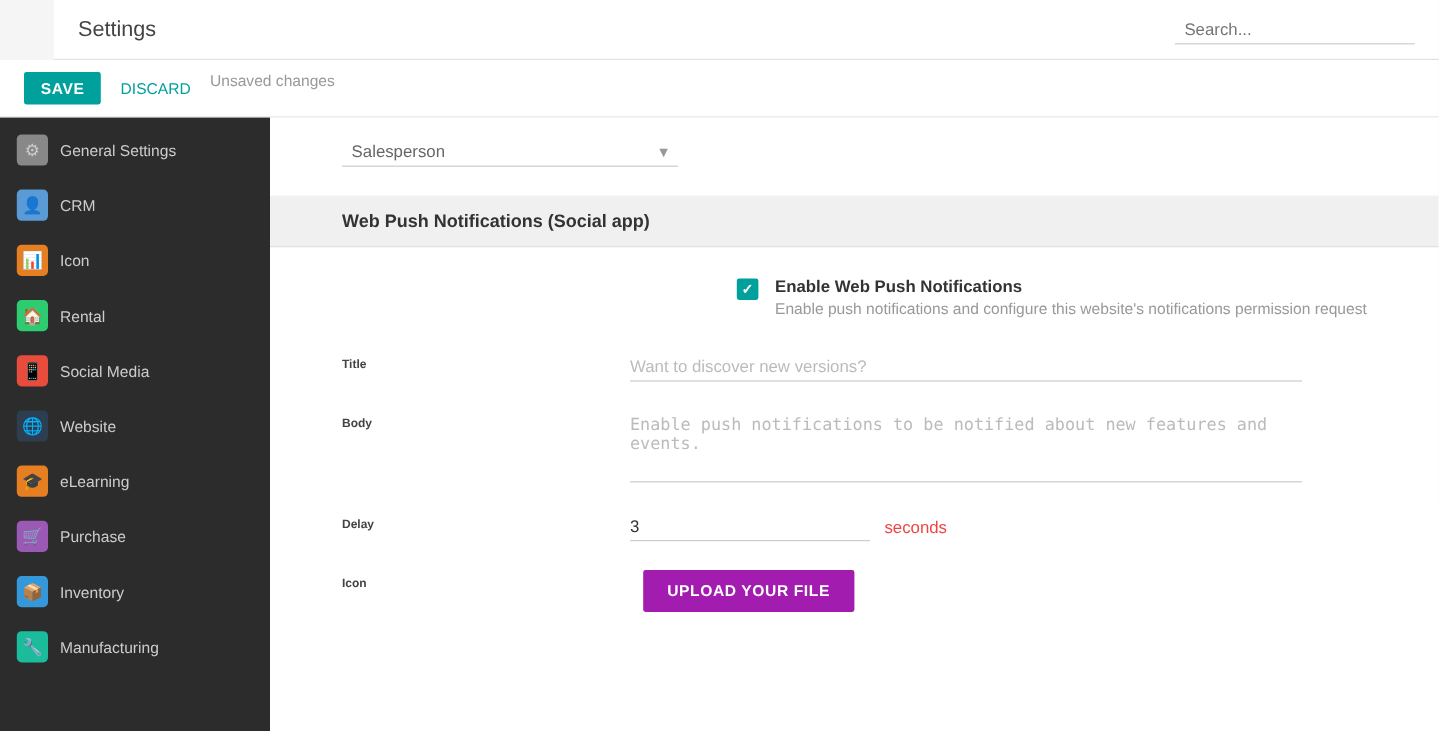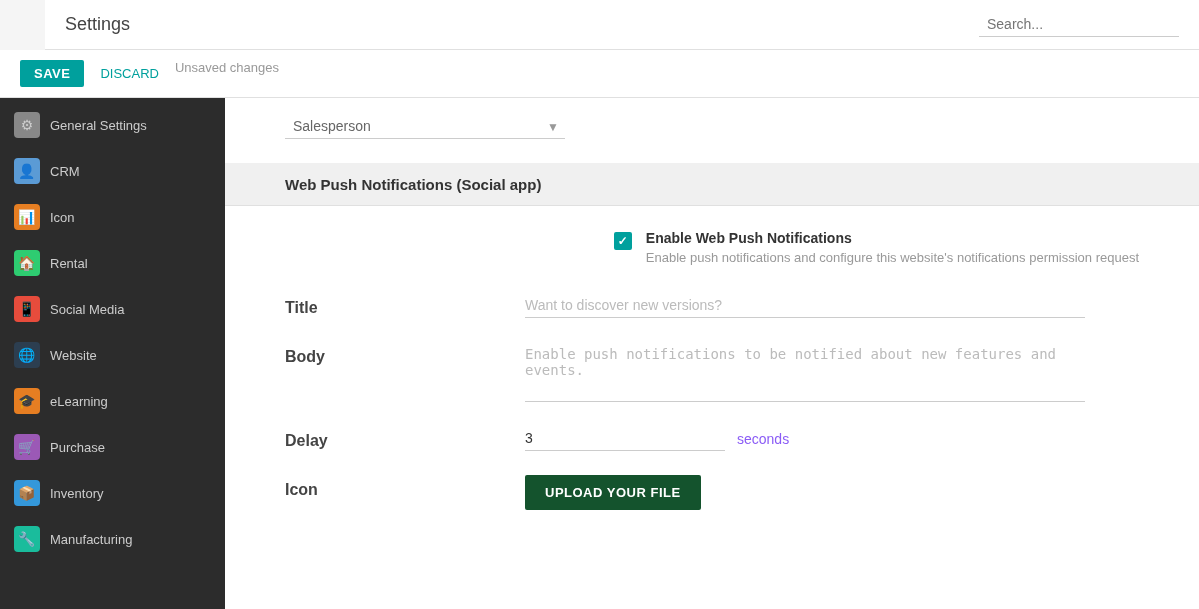--- a/index.html
+++ b/index.html
@@ -197,21 +197,21 @@
 
     
     .field-row {
       display: flex;
       align-items: flex-start;
       margin-bottom: 24px;
       gap: 20px;
     }
     .field-label {
       width: 220px;
-      font-size: 16px;
+      font-size: 10px;
       font-weight: 600;
       color: #444;
       padding-top: 6px;
       flex-shrink: 0;
     }
     .field-value {
       flex: 1;
     }
     .text-input {
       border: none;
@@ -252,34 +252,35 @@
       border-bottom: 1px solid #ccc;
       width: 200px;
       padding: 4px 0;
       font-size: 14px;
       color: #333;
       outline: none;
       background: transparent;
     }
     .seconds-label {
       font-size: 14px;
-      color: #8b5cf6;
+      color: #ef4444;
     }
 
     
     .btn-upload {
-      background: #14532d;
+      background: #a21caf;
       color: #fff;
       border: none;
       padding: 10px 20px;
       font-size: 13px;
       font-weight: 700;
       cursor: pointer;
       letter-spacing: 0.5px;
       border-radius: 2px;
+      margin-left: 11px;
     }
   </style>
 </head>
 <body>
 
 <div class="top-bar">
   <div class="top-bar-left">
     <span class="page-title">Settings</span>
   </div>
   <input class="search-box" type="text" placeholder="Search..." style="">

